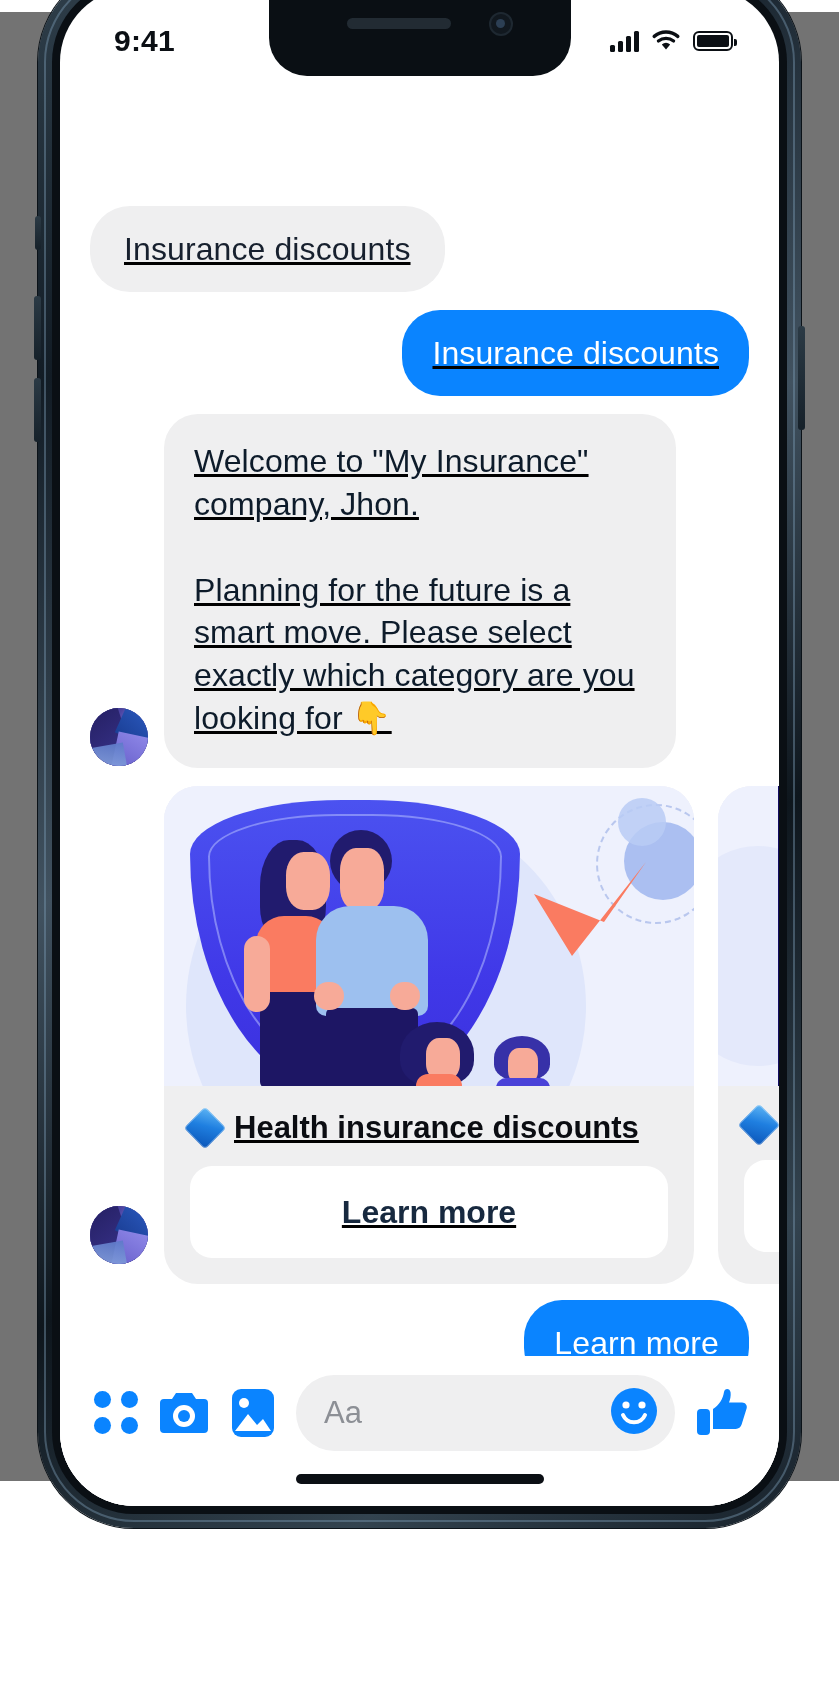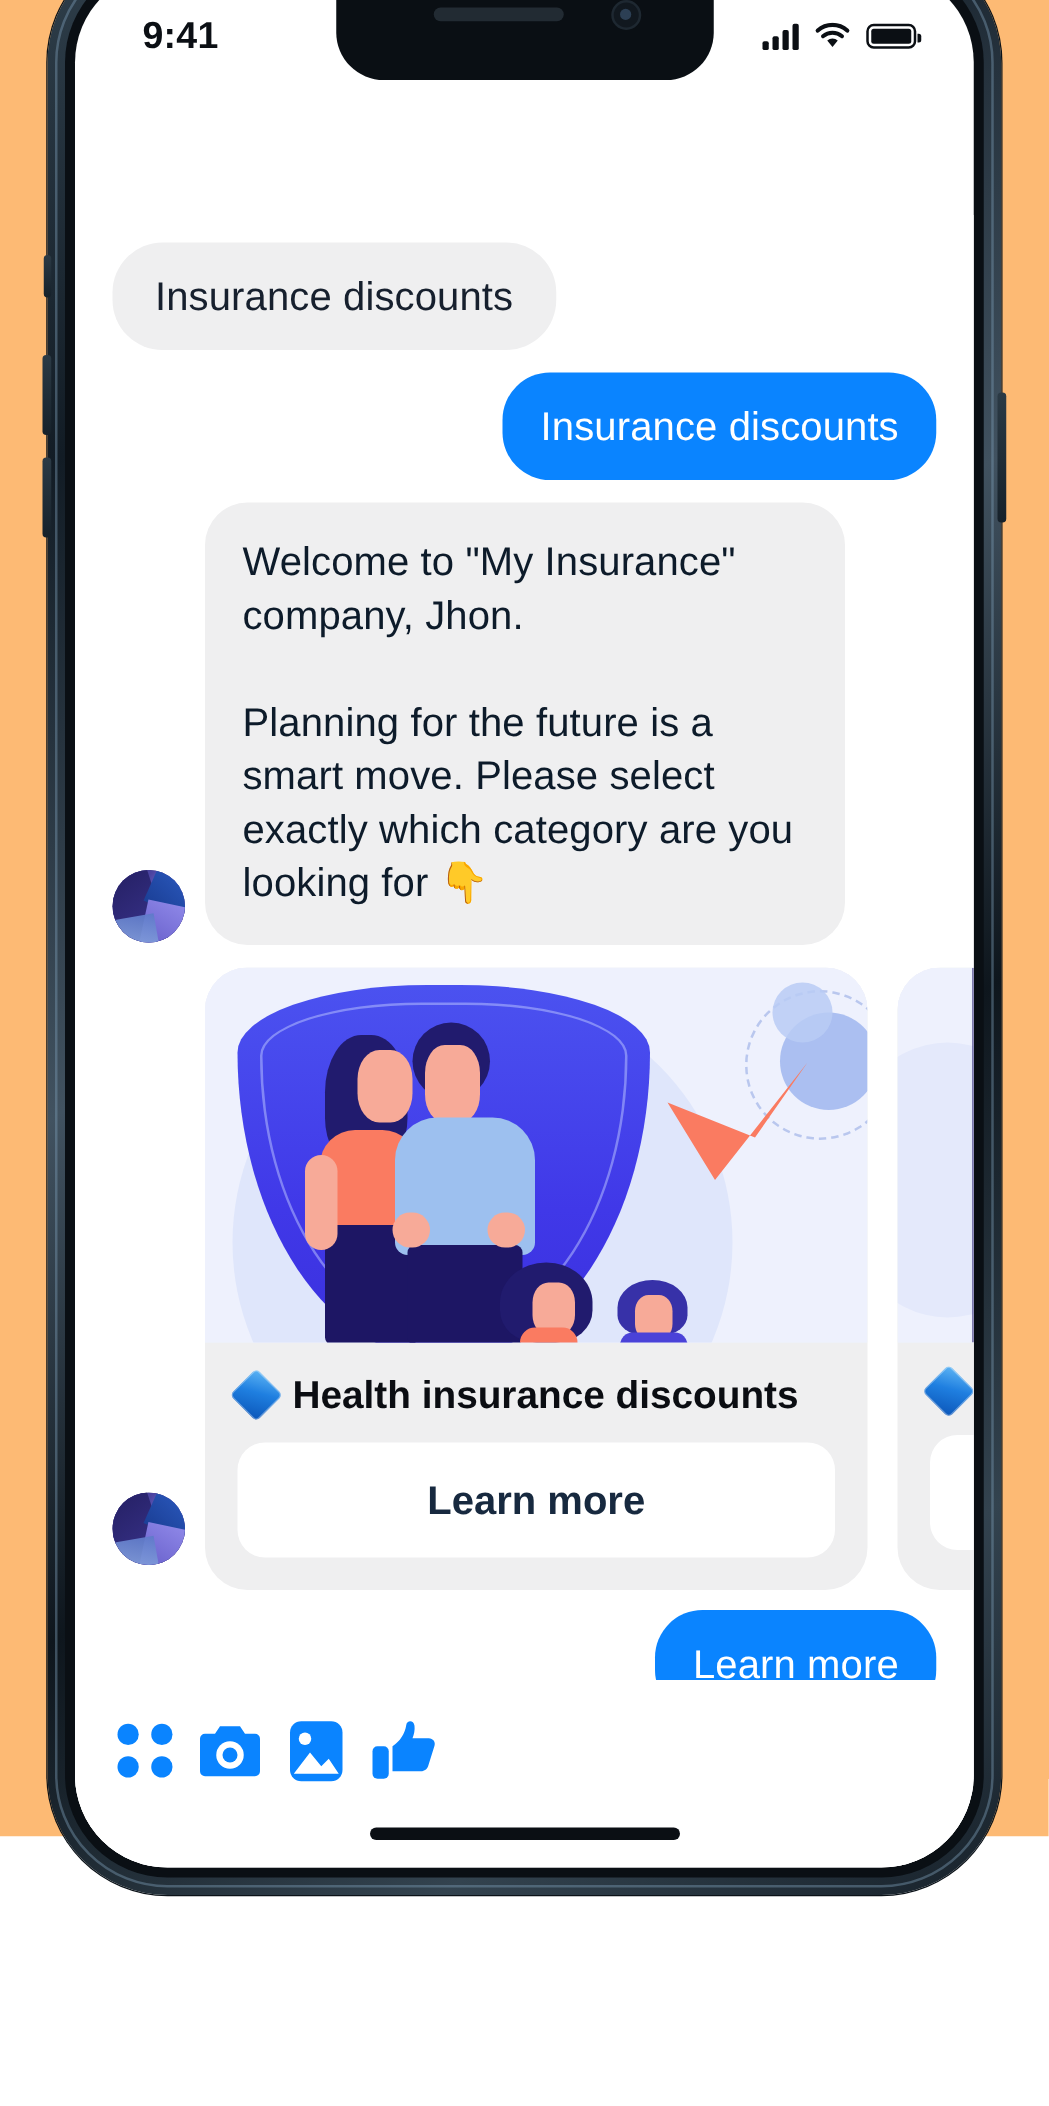--- a/index.html
+++ b/index.html
@@ -5,22 +5,22 @@
   * { box-sizing: border-box; margin: 0; padding: 0; }
   html, body {
     width: 839px; height: 1685px;
     background: #ffffff;
     font-family: "Liberation Sans", sans-serif;
     overflow: hidden;
   }
   .stage {
     position: relative;
     width: 839px; height: 1469px;
-    background: #fdba74;
-    display: flex; align-items: center; justify-content: center;
+    background: #737373;
+    display: flex; align-items: center; justify-content: center; margin-top: 12px;
   }
 
   
   .phone-outer {
     position: relative;
     width: 763px; height: 1562px;
     border-radius: 96px;
     background: linear-gradient(150deg,#2d3b46 0%,#16202a 18%,#3c4c57 42%,#101820 62%,#2a3views 80%);
     background: linear-gradient(145deg,#30404c 0%,#121c25 20%,#415260 45%,#0e161d 65%,#33434f 85%,#17212a 100%);
     padding: 14px;
@@ -144,21 +144,21 @@
   .av-art .a3 { position:absolute; right:-14%; top:-16%; width:58%; height:72%;
     background: linear-gradient(200deg,#2f60c8,#1b3f96); transform: rotate(24deg); }
   .av-art .a4 { position:absolute; right:-6%; bottom:-18%; width:64%; height:72%;
     background: linear-gradient(200deg,#8f88e8,#6159c6); transform: rotate(12deg); }
   .av-art .a5 { position:absolute; left:-10%; bottom:-22%; width:72%; height:56%;
     background: linear-gradient(20deg,#9ab6e6,#5d79c9); transform: rotate(-10deg); opacity:.92; }
 
   
   .convo {
     position: absolute; top: 196px; left: 0; right: 0; bottom: 0;
-    padding: 22px 0 0 0; overflow: hidden; background: #fff;
+    padding: 22px 0 0 0; overflow: hidden; background: #fff; text-decoration: underline;
   }
   .row { display: flex; align-items: flex-end; padding: 0 30px; margin-bottom: 18px; }
   .row.left  { justify-content: flex-start; }
   .row.right { justify-content: flex-end; }
 
   .bubble {
     max-width: 500px;
     border-radius: 38px;
     padding: 22px 30px;
     font-size: 32px; line-height: 1.32;
@@ -451,20 +451,31 @@
               <circle cx="26" cy="27" r="6" fill="#0a84ff"></circle>
             </svg>
           </div>
           <div class="cp-icon">
             <svg width="46" height="52" viewBox="0 0 46 52">
               <rect x="2" y="2" width="42" height="48" rx="9" fill="#0a84ff"></rect>
               <circle cx="14" cy="16" r="5" fill="#ffffff"></circle>
               <path d="M5 44l13-17 9 11 6-6 8 12z" fill="#ffffff"></path>
             </svg>
           </div>
+          <div class="cp-field">
+            <span class="cp-placeholder">Aa</span>
+            <span class="cp-emoji-in">
+              <svg width="50" height="50" viewBox="0 0 50 50">
+                <circle cx="25" cy="25" r="23" fill="#0a84ff"></circle>
+                <circle cx="17" cy="19" r="3.6" fill="#ffffff"></circle>
+                <circle cx="33" cy="19" r="3.6" fill="#ffffff"></circle>
+                <path d="M14 29a12 12 0 0022 0" stroke="#ffffff" stroke-width="4" fill="none" stroke-linecap="round"></path>
+              </svg>
+            </span>
+          </div>
           <div class="cp-icon">
             <svg width="54" height="52" viewBox="0 0 54 52">
               <rect x="2" y="22" width="13" height="26" rx="4" fill="#0a84ff"></rect>
               <path d="M18 22c6-4 10-10 11-17 .6-4 6-4 6.6.6.4 3.4-.4 7-1.6 10h13c3.4 0 5.6 3 4.6 6l-5 16c-.8 2.6-3 4.4-5.8 4.4H18z" fill="#0a84ff"></path>
             </svg>
           </div>
         </div>
 
         <div class="home-ind"></div>
 

